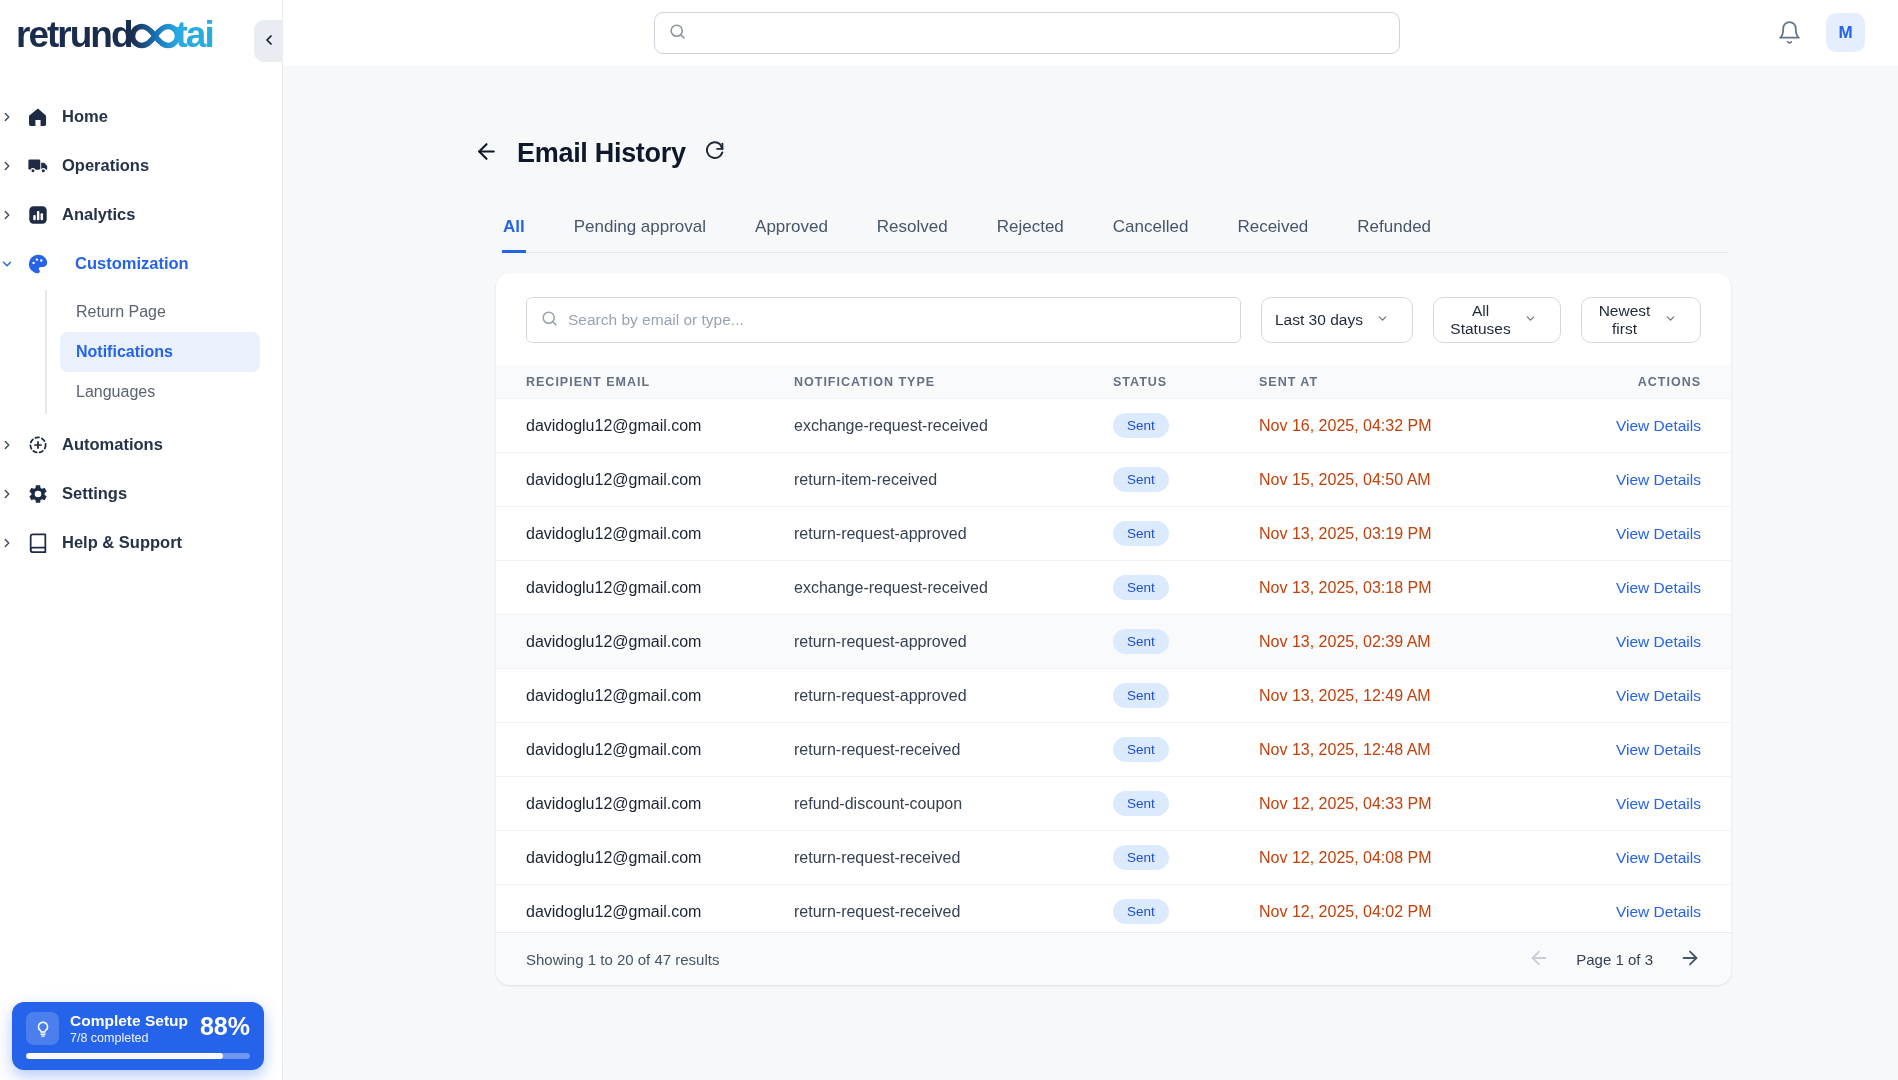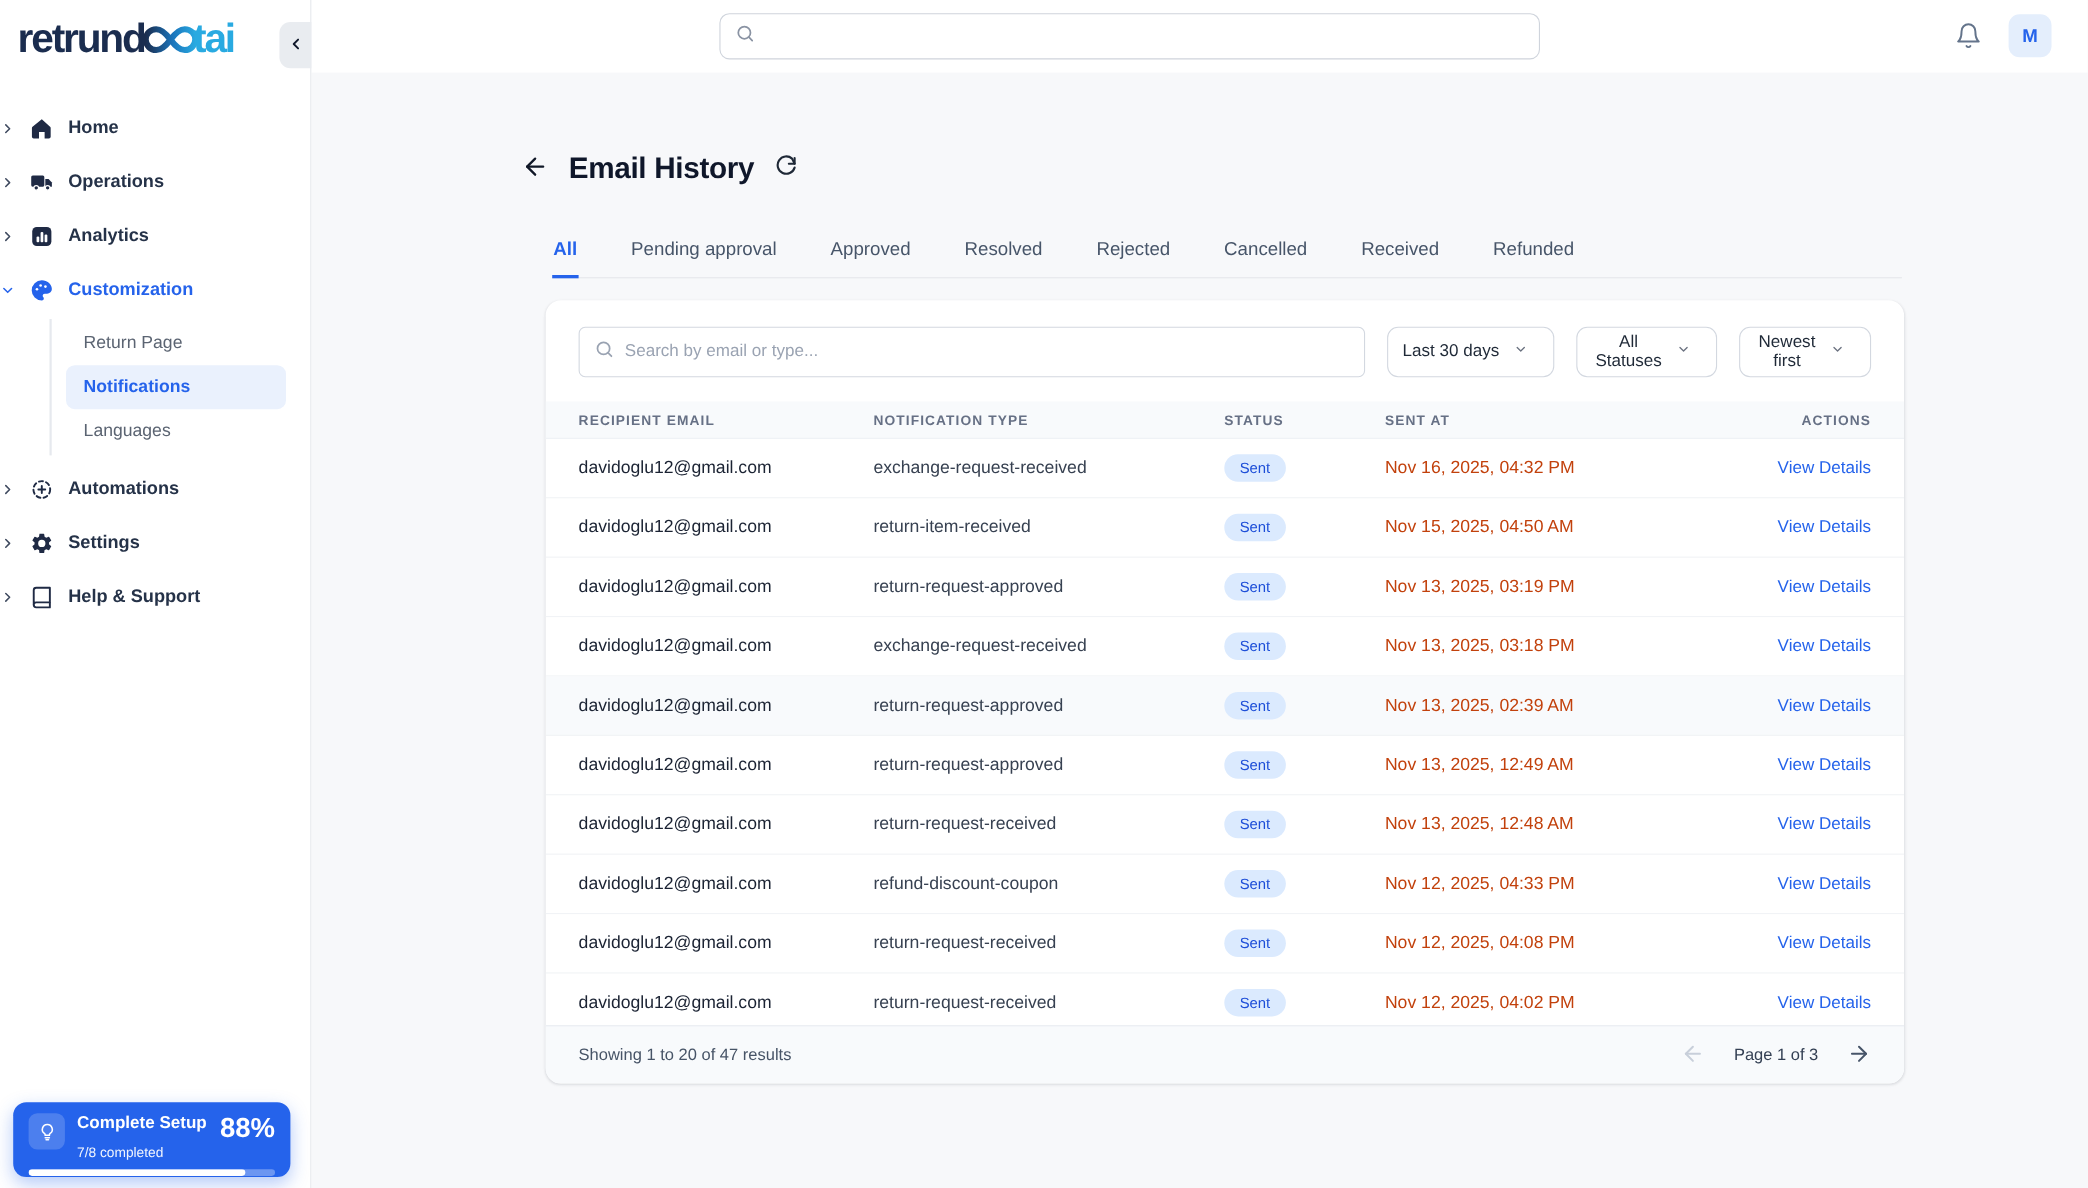--- a/index.html
+++ b/index.html
@@ -20,21 +20,21 @@
   .logo .light { font-size:37px; font-weight:bold; letter-spacing:-2px; color:#29aae1; }
   .logo svg { margin:6px -5px 0 -3px; }
   .nav { margin-top:36px; }
   .nav-item {
     display:flex; align-items:center; height:49px; 
     cursor:pointer; color:#1f2a44;
   }
   .nav-item .chev { width:14px; display:flex; margin-right:13px; color:#3f4a5f; }
   .nav-item .nicon { width:22px; display:flex; justify-content:center; margin-right:13px; }
   .nav-item .nlabel { font-size:16.5px; font-weight:600; color:#253248; }
-  .nav-item.active .nlabel { color:#2563eb; }
+  .nav-item.active .nlabel { color:#2563eb;margin-left:13px; }
   .nav-item.active .chev { color:#2563eb; }
   .subnav { margin:2px 0 6px 45px; border-left:2px solid #e6e9ee; padding:2px 0; }
   .subitem {
     margin-left:13px; width:200px; height:40px; display:flex; align-items:center;
     padding-left:16px; font-size:16px; color:#5b6472; border-radius:8px; cursor:pointer;
   }
   .subitem.active { background:#eaf1fd; color:#2563eb; font-weight:600; }
   
   .collapse-tab {
     position:absolute; left:254px; top:20px; width:29px; height:42px;
@@ -47,21 +47,21 @@
     background:#2563eb; border-radius:12px; padding:10px 14px 9px;
     box-shadow:0 6px 16px rgba(37,99,235,.35); color:#fff; z-index:7;
   }
   .setup-top { display:flex; align-items:flex-start; }
   .setup-icon {
     width:33px; height:33px; border-radius:8px; background:rgba(255,255,255,.18);
     display:flex; align-items:center; justify-content:center; margin-right:11px; flex:none;
   }
   .setup-texts { flex:1; min-width:0; }
   .setup-title { font-size:15.5px; font-weight:bold; line-height:1.15; }
-  .setup-sub { font-size:12.5px; color:rgba(255,255,255,.93); margin-top:11px; }
+  .setup-sub { font-size:12.5px; color:rgba(255,255,255,.93); margin-top:1px; }
   .setup-pct { font-size:25px; font-weight:bold; margin-left:6px; }
   .setup-bar { margin-top:8px; height:6px; border-radius:3px; background:rgba(255,255,255,.33); overflow:hidden; }
   .setup-fill { height:100%; background:#fff; border-radius:3px; }
   
   .main { position:absolute; left:283px; top:0; width:1615px; height:1080px; }
   .topbar { position:relative; height:66px; background:#fff; }
   .top-search {
     position:absolute; left:371px; top:12px; width:746px; height:42px;
     border:1px solid #cfd4dc; border-radius:9px; background:#fff;
     display:flex; align-items:center; padding-left:13px;

